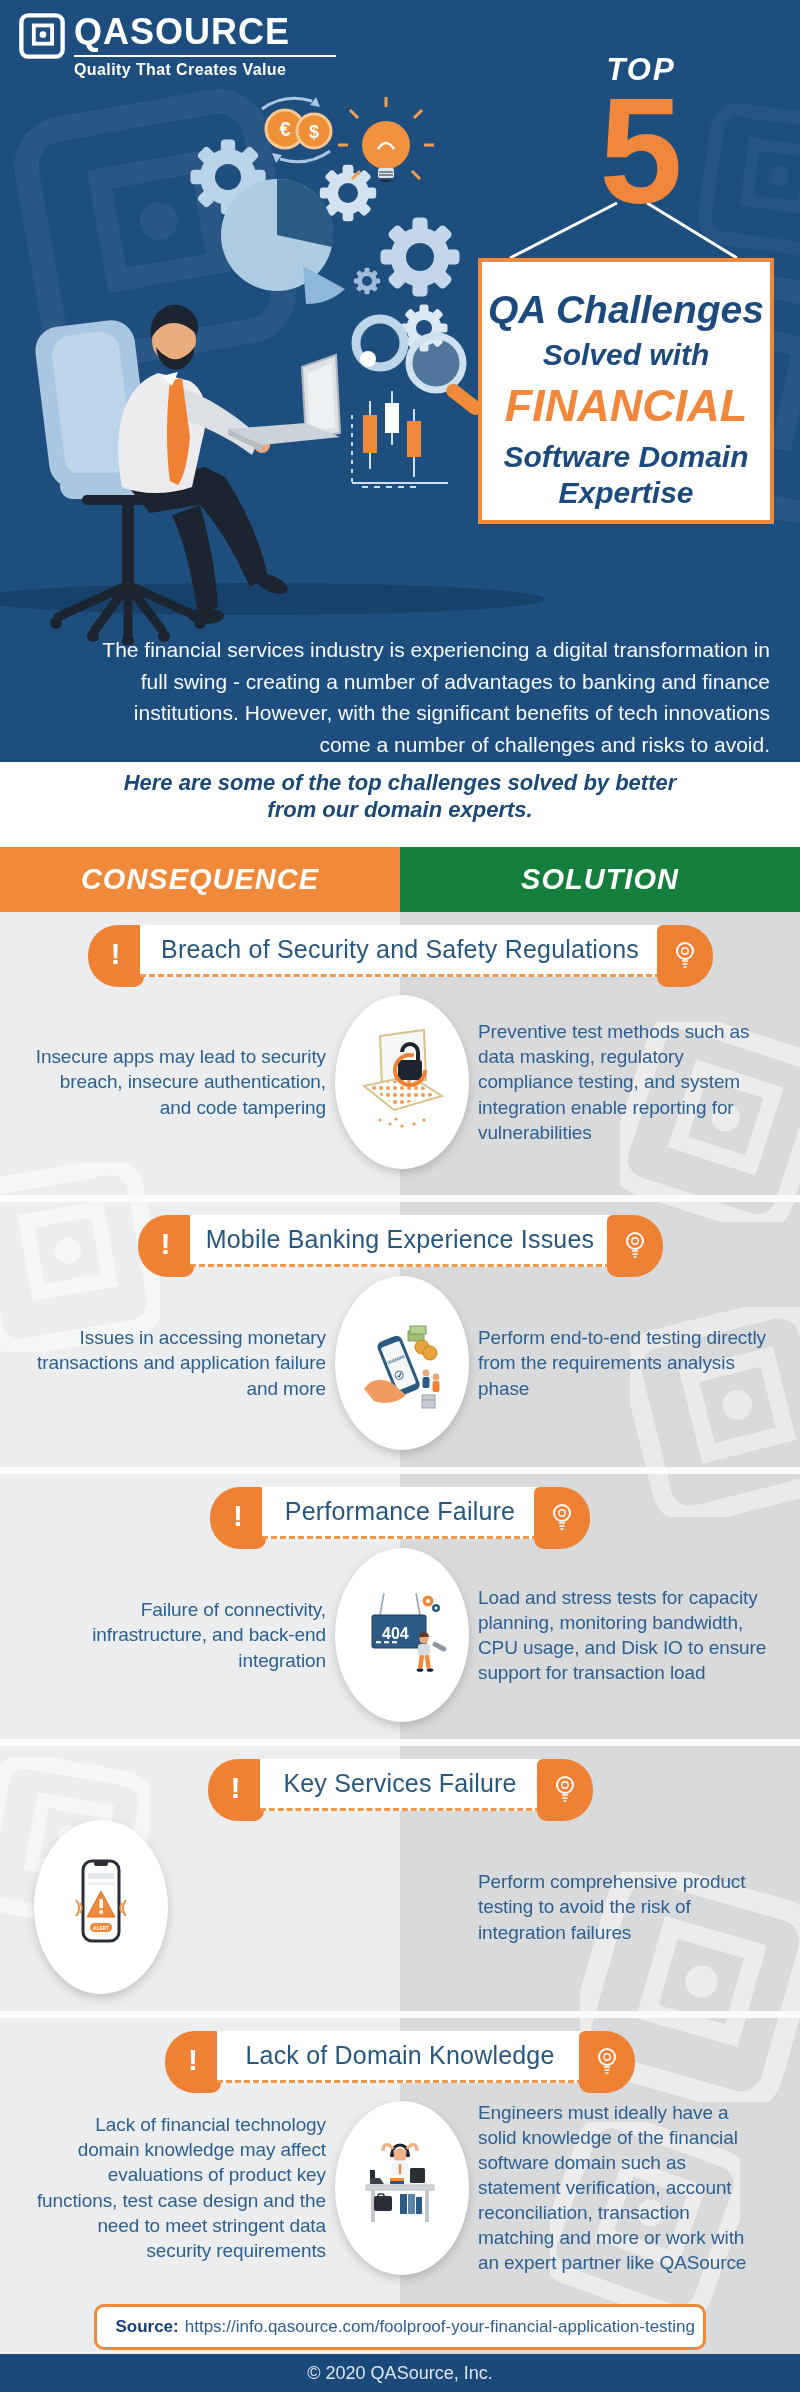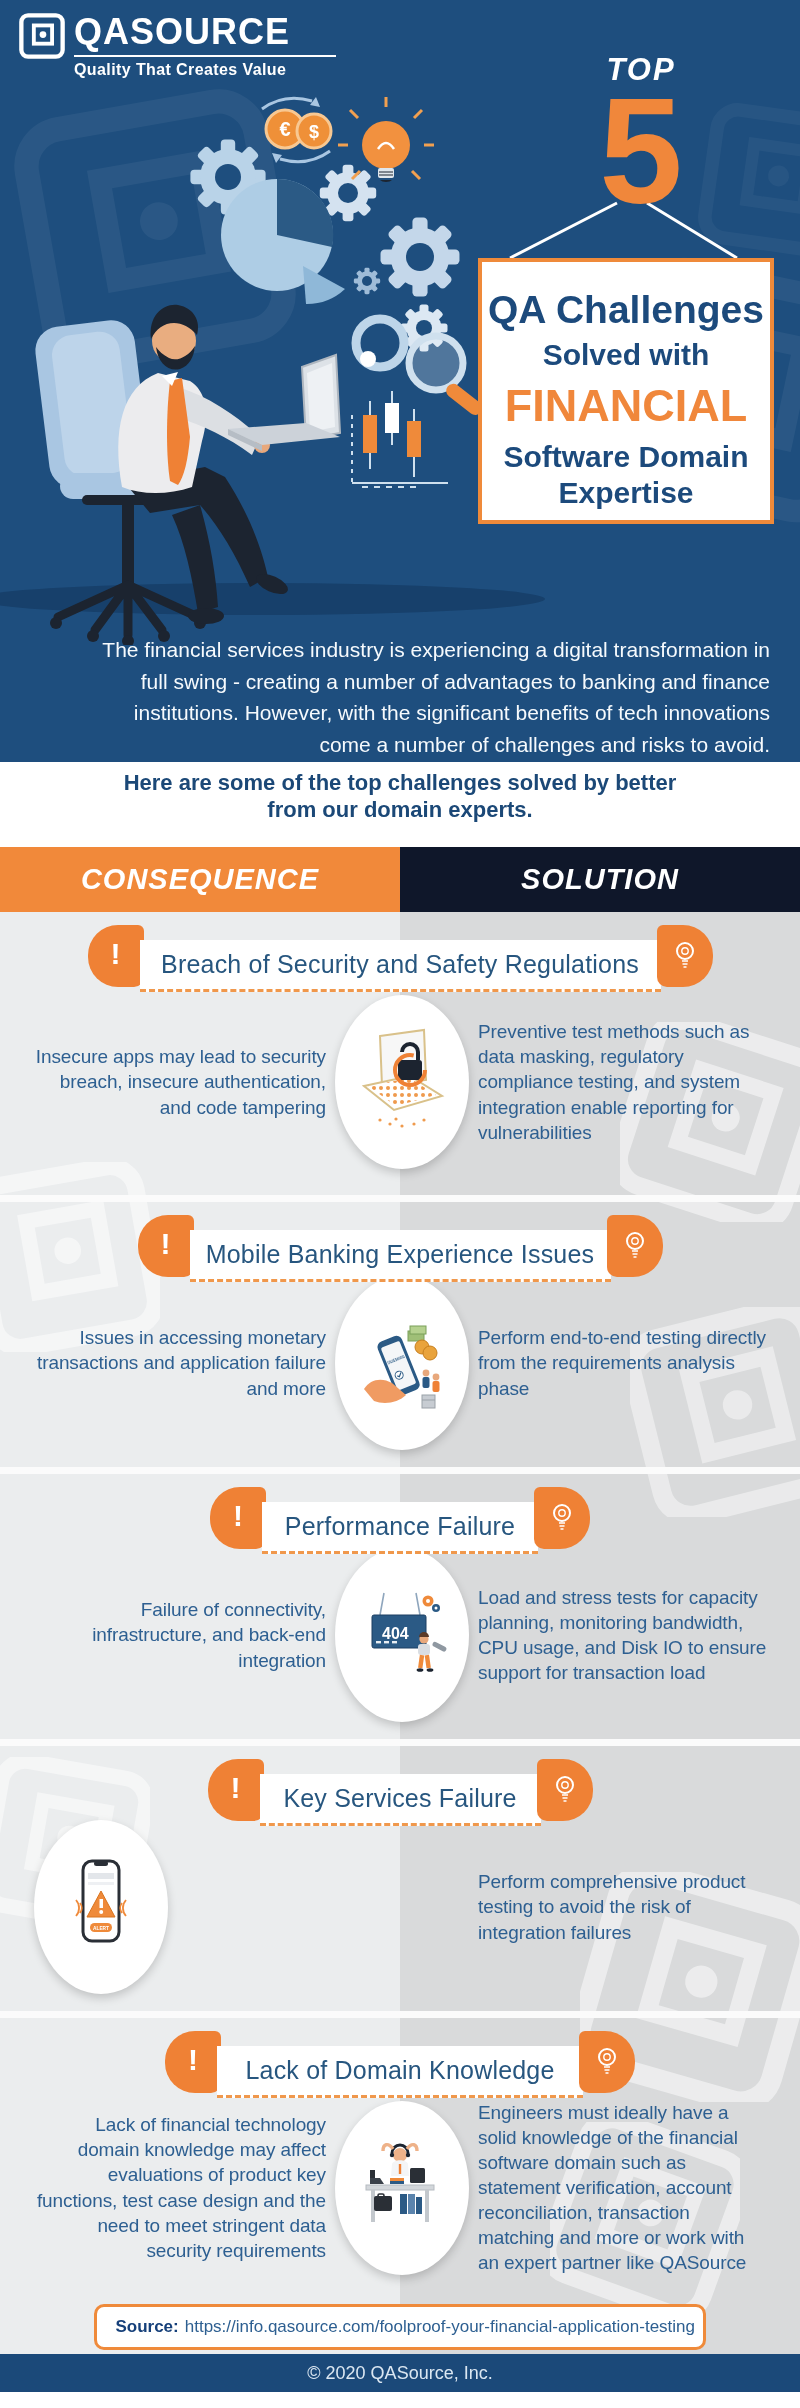--- a/index.html
+++ b/index.html
@@ -16,57 +16,57 @@
   .logo-tagline{font-size:16px;font-weight:bold;letter-spacing:.4px;}
 
   .top5{position:absolute;left:558px;top:52px;width:166px;text-align:center;z-index:3;color:#fff;}
   .top5 .top-word{font-style:italic;font-weight:800;font-size:31px;letter-spacing:2px;}
   .top5 .top-num{font-size:150px;font-weight:bold;color:#f0873b;line-height:.82;margin-top:2px;}
 
   .hero-illu{position:absolute;left:0;top:85px;z-index:1;}
 
   .title-box{position:absolute;left:478px;top:258px;width:296px;height:266px;box-sizing:border-box;
              background:#fff;border:4px solid #ef8a3a;text-align:center;z-index:3;
-             font-weight:800;color:#1c4a7c;}
+             font-style:italic;font-weight:800;color:#1c4a7c;}
   .tb1{font-size:39px;margin-top:26px;}
   .tb2{font-size:30px;margin-top:6px;}
   .tb3{font-size:45px;margin-top:8px;color:#f0873b;}
   .tb4{font-size:30px;margin-top:8px;}
   .tb5{font-size:30px;margin-top:2px;}
 
   .intro{position:absolute;left:30px;right:30px;top:634px;text-align:right;color:#f6fafd;
          font-size:21px;line-height:1.5;font-weight:400;z-index:2;}
   .intro span{display:block;}
 
   
   .highlight{width:800px;height:85px;box-sizing:border-box;background:#fff;text-align:center;
-             padding-top:8px;font-weight:800;color:#1b4877;font-size:22px;line-height:1.22;}
+             padding-top:8px;font-style:italic;font-weight:800;color:#1b4877;font-size:22px;line-height:1.22;}
   .highlight span{display:block;}
 
   
   .col-header{display:flex;width:800px;height:65px;}
   .col-header .half{flex:1;display:flex;align-items:center;justify-content:center;
                     color:#fff;font-style:italic;font-weight:800;font-size:29px;letter-spacing:1px;}
   .half.consequence{background:#f1893a;}
-  .half.solution{background:#0f172a;}
+  .half.solution{background:#15803d;}
 
   
   .sections{position:relative;width:800px;height:1442px;
             background:linear-gradient(90deg,#ebedee 0 50%,#d9dadb 50% 100%);overflow:hidden;}
   .wm{position:absolute;color:#fff;pointer-events:none;}
 
   .sec{position:relative;display:flex;flex-direction:column;box-sizing:border-box;}
   .sec.s1{height:283px;}
   .sec.s2{height:272px;border-top:7px solid #fbfbfb;}
   .sec.s3{height:272px;border-top:7px solid #fbfbfb;}
   .sec.s4{height:272px;border-top:7px solid #fbfbfb;}
   .sec.s5{height:289px;border-top:7px solid #fbfbfb;}
 
   .banner{position:relative;height:52px;margin:13px auto 0;z-index:2;}
-  .banner .mid{position:absolute;left:52px;right:52px;top:15px;height:49px;background:#fff;
+  .banner .mid{position:absolute;left:52px;right:52px;top:0;height:49px;background:#fff;
                border-bottom:3px dashed #f0984c;display:flex;align-items:center;justify-content:center;
                font-size:25px;color:#27567f;letter-spacing:.2px;white-space:nowrap;}
   .cap{position:absolute;top:0;width:56px;height:62px;background:#ef8135;
        display:flex;align-items:center;justify-content:center;}
   .cap-left{left:0;border-radius:30px 6px 10px 30px;}
   .cap-right{right:0;border-radius:6px 30px 30px 10px;}
   .excl{color:#fff;font-weight:bold;font-size:30px;line-height:1;margin-top:-4px;}
 
   .content{flex:1;display:flex;align-items:center;justify-content:space-between;
            padding:4px 30px 12px 34px;position:relative;z-index:1;}

